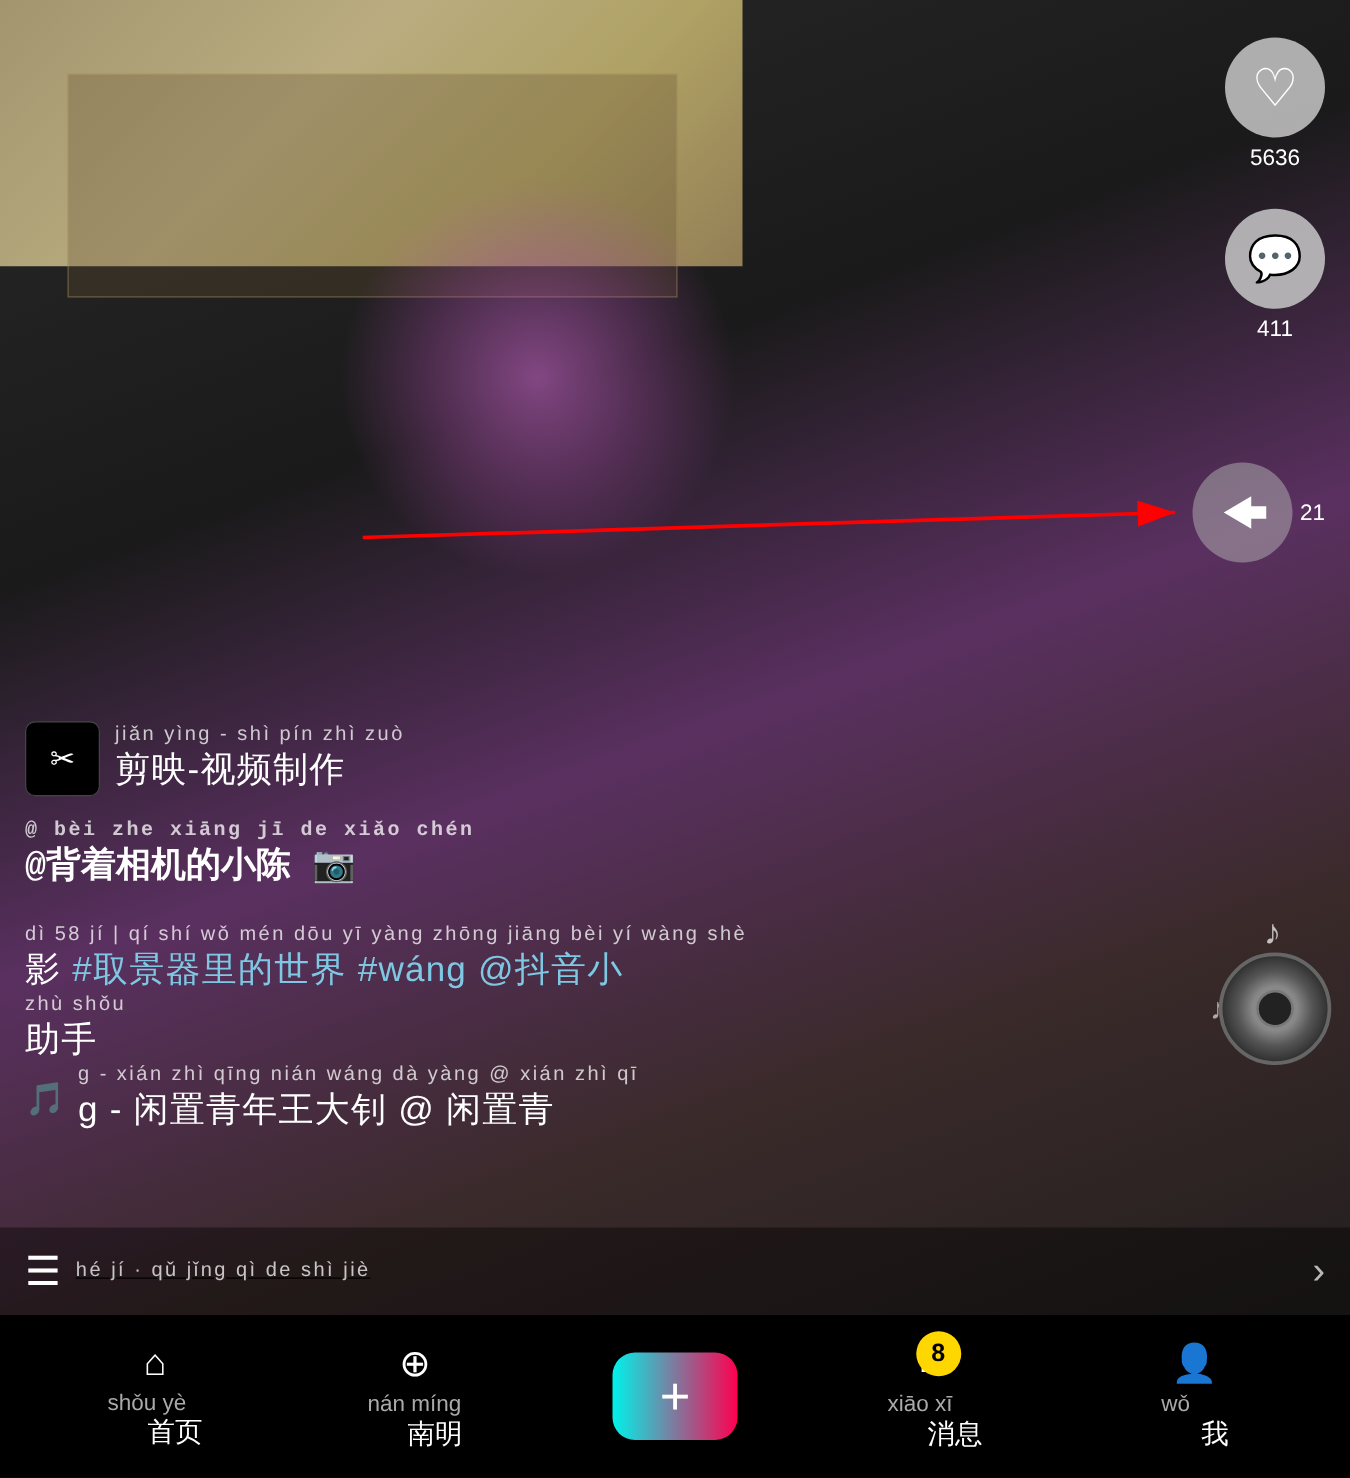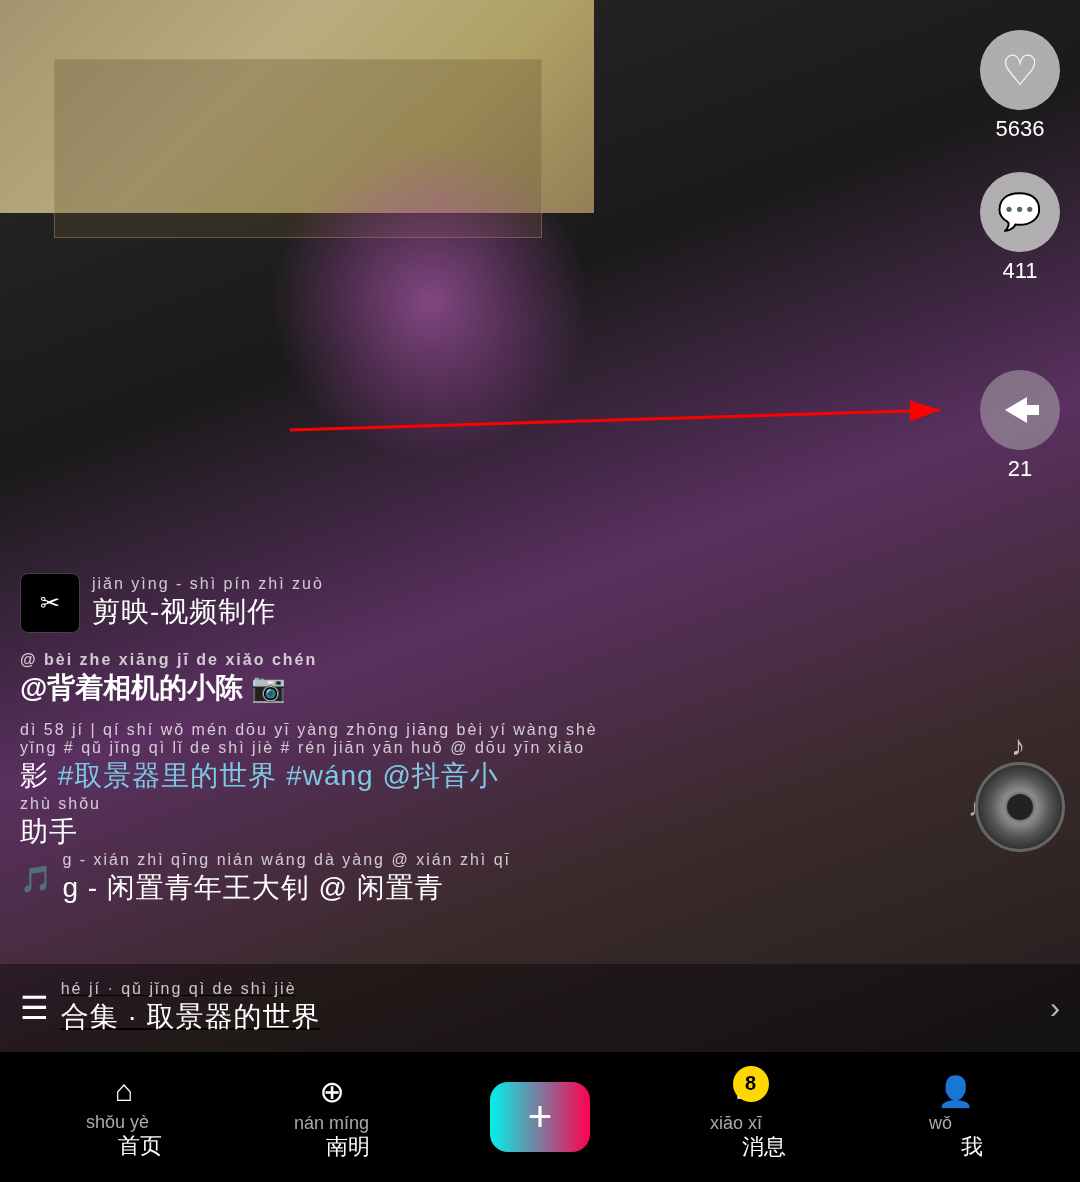--- a/index.html
+++ b/index.html
@@ -162,21 +162,21 @@
     .action-icon {
       width: 80px; height: 80px;
       background: rgba(200,200,200,0.85);
       border-radius: 50%;
       display: flex;
       align-items: center;
       justify-content: center;
     }
 
     .action-count {
-      font-size: 22px;
+      font-size: 18px;
       color: #fff;
       font-family: 'Arial', sans-serif;
     }
 
     
     .heart-icon {
       font-size: 42px;
       color: #fff;
     }
 
@@ -185,21 +185,21 @@
       font-size: 36px;
       color: #fff;
     }
 
     
     .share-action {
       position: absolute;
       right: 20px;
       top: 370px;
       display: flex;
-      flex-direction: column;
+      flex-direction: row;
       align-items: center;
       gap: 6px;
       z-index: 20;
     }
 
     .share-arrow {
       width: 80px; height: 80px;
       border-radius: 50%;
       display: flex;
       align-items: center;
@@ -289,22 +289,23 @@
 
     .capcut-logo-icon {
       font-size: 24px;
       color: #fff;
     }
 
     
     .user-tag {
       font-size: 28px;
       color: #fff;
-      margin-bottom: 14px;
+      margin-bottom: 28px;
       font-weight: bold;
+      font-family: Liberation Mono, monospace;
     }
 
     
     .sound-info {
       display: flex;
       align-items: center;
       gap: 10px;
       font-size: 24px;
       color: #fff;
     }
@@ -399,21 +400,20 @@
       </div>
     </div>
 
     <div class="user-tag">
       <div class="pinyin-text">@ bèi zhe xiāng jī de xiǎo chén</div>
       <div>@背着相机的小陈 📷</div>
     </div>
 
     <div class="desc-block">
       <div class="pinyin-text">dì 58 jí | qí shí wǒ mén dōu yī yàng zhōng jiāng bèi yí wàng shè</div>
-      <div class="pinyin-text">yǐng # qǔ jǐng qì lǐ de shì jiè # rén jiān yān huǒ @ dōu yīn xiǎo</div>
       <div class="chinese-text">
         影 <span class="hashtag">#取景器里的世界</span> <span class="hashtag">#wáng</span> <span class="mention">@抖音小</span>
       </div>
       <div class="pinyin-text">zhù shǒu</div>
       <div class="chinese-text">助手</div>
     </div>
 
     <div class="sound-info">
       <span class="tiktok-logo">🎵</span>
       <div>
@@ -421,21 +421,20 @@
         <div class="chinese-text">g - 闲置青年王大钊  @ 闲置青</div>
       </div>
     </div>
 
   </div>
 
   <div style="position: absolute; bottom: 0; left: 0; right: 0; display: flex; align-items: center; padding: 16px 20px; background: rgba(0,0,0,0.4);">
     <span style="font-size: 32px; color: #fff; margin-right: 12px;">☰</span>
     <div style="flex: 1; text-decoration: underline;">
       <div class="pinyin-text">hé jí · qǔ jǐng qì de shì jiè</div>
-      <div class="chinese-text">合集 · 取景器的世界</div>
     </div>
     <span style="font-size: 30px; color: rgba(255,255,255,0.7);">›</span>
   </div>
 
 </div>
 
 <div class="bottom-nav">
 
   <div class="nav-item">
     <div style="font-size: 30px; color: #fff;">⌂</div>

